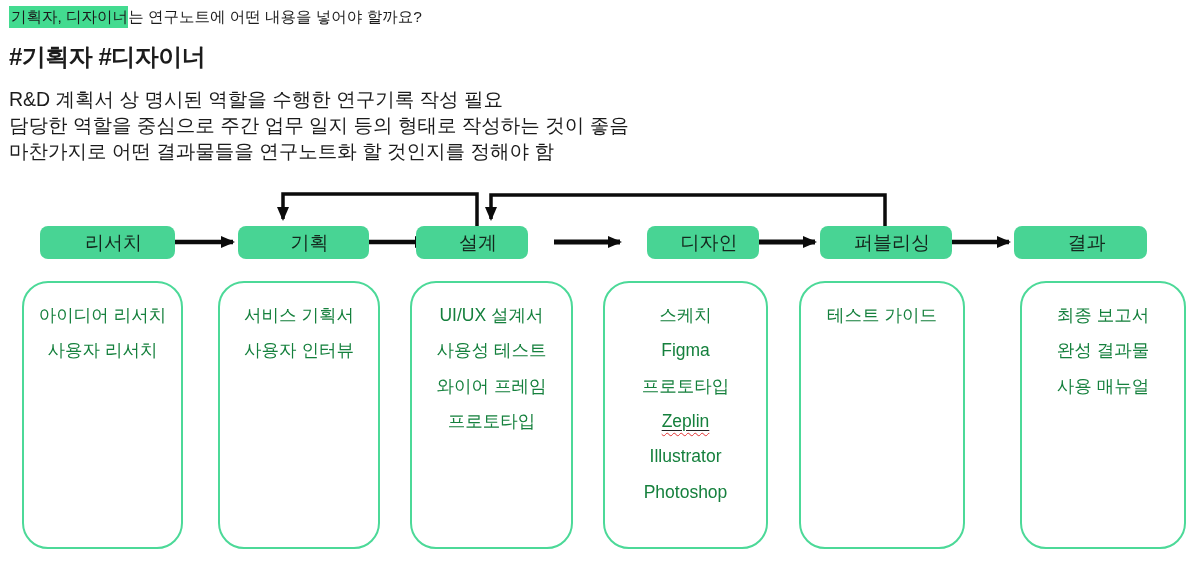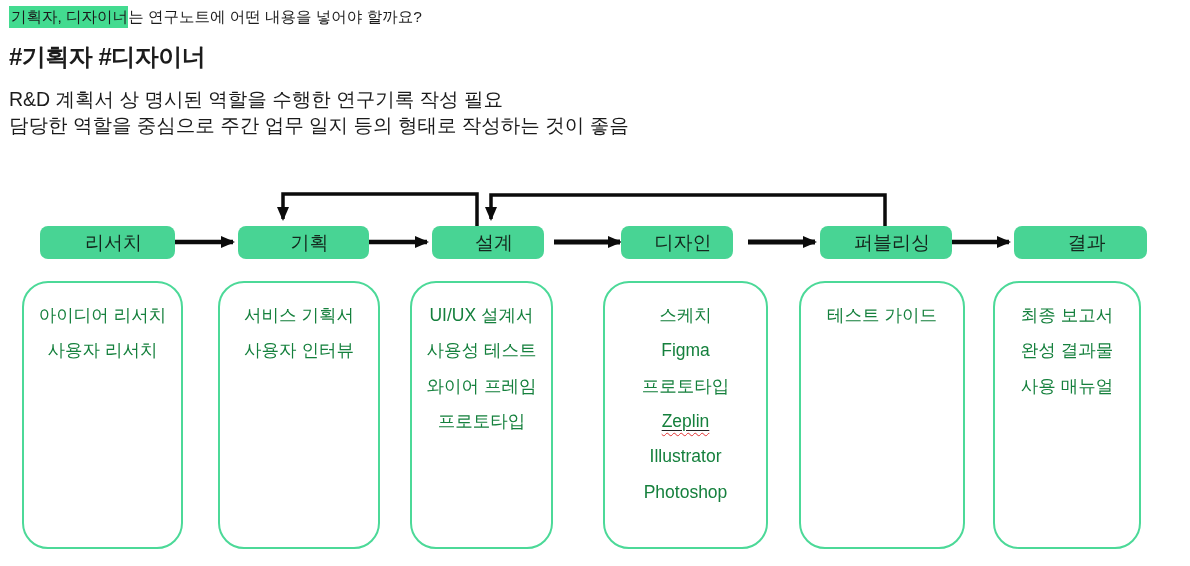--- a/index.html
+++ b/index.html
@@ -44,55 +44,56 @@
 </head>
 <body>
 
 <div class="abs q-line">
   <span class="q-hl">기획자, 디자이너</span><span>는 연구노트에 어떤 내용을 넣어야 할까요?</span>
 </div>
 <div class="abs hashtags">#기획자 #디자이너</div>
 <div class="abs para">
   <div>R&amp;D 계획서 상 명시된 역할을 수행한 연구기록 작성 필요</div>
   <div>담당한 역할을 중심으로 주간 업무 일지 등의 형태로 작성하는 것이 좋음</div>
+  <div>마찬가지로 어떤 결과물들을 연구노트화 할 것인지를 정해야 함</div>
 </div>
 
 <svg class="abs arrows" width="1190" height="566" viewBox="0 0 1190 566" xmlns="http://www.w3.org/2000/svg">
   <defs>
     <marker id="ah" markerUnits="userSpaceOnUse" markerWidth="14" markerHeight="12" refX="12" refY="6" orient="auto">
       <path d="M0,0 L14,6 L0,12 Z" style="fill:var(--arrow,#0b0b0b)"></path>
     </marker>
   </defs>
   <path d="M167,242 H233" style="stroke:var(--arrow,#0b0b0b)" stroke-width="4.5" fill="none" marker-end="url(#ah)"></path>
   <path d="M360,242 H427" style="stroke:var(--arrow,#0b0b0b)" stroke-width="4.5" fill="none" marker-end="url(#ah)"></path>
   <path d="M554,242 H620" style="stroke:var(--arrow,#0b0b0b)" stroke-width="5" fill="none" marker-end="url(#ah)"></path>
   <path d="M748,242 H815" style="stroke:var(--arrow,#0b0b0b)" stroke-width="5" fill="none" marker-end="url(#ah)"></path>
   <path d="M943,242 H1009" style="stroke:var(--arrow,#0b0b0b)" stroke-width="4.5" fill="none" marker-end="url(#ah)"></path>
   <path d="M477,226 L477,194 L283,194 L283,219" style="stroke:var(--arrow,#0b0b0b)" stroke-width="3.5" fill="none" stroke-linejoin="miter" marker-end="url(#ah)"></path>
   <path d="M885,226 L885,195 L491,195 L491,219" style="stroke:var(--arrow,#0b0b0b)" stroke-width="3.5" fill="none" stroke-linejoin="miter" marker-end="url(#ah)"></path>
 </svg>
 
 <div class="abs pill" style="left:40px;width:123px">리서치</div>
 <div class="abs pill" style="left:238px;width:119px">기획</div>
-<div class="abs pill" style="left:432px;width:100px">설계</div>
-<div class="abs pill" style="left:621px;width:100px">디자인</div>
+<div class="abs pill" style="left:416px;width:100px">설계</div>
+<div class="abs pill" style="left:647px;width:100px">디자인</div>
 <div class="abs pill" style="left:820px;width:120px">퍼블리싱</div>
 <div class="abs pill" style="left:1014px;width:121px">결과</div>
 
 <div class="abs box" style="left:22px;width:161px">
   <div class="item">아이디어 리서치</div>
   <div class="item">사용자 리서치</div>
 </div>
 
 <div class="abs box" style="left:218px;width:162px">
   <div class="item">서비스 기획서</div>
   <div class="item">사용자 인터뷰</div>
 </div>
 
-<div class="abs box" style="left:410px;width:143px">
+<div class="abs box" style="left:410px;width:163px">
   <div class="item">UI/UX 설계서</div>
   <div class="item">사용성 테스트</div>
   <div class="item">와이어 프레임</div>
   <div class="item">프로토타입</div>
 </div>
 
 <div class="abs box" style="left:603px;width:165px">
   <div class="item">스케치</div>
   <div class="item">Figma</div>
   <div class="item">프로토타입</div>
@@ -100,17 +101,17 @@
       <span class="zeplin-outer"><span class="zeplin-inner">Zeplin</span></span>
     </div>
   <div class="item">Illustrator</div>
   <div class="item">Photoshop</div>
 </div>
 
 <div class="abs box" style="left:799px;width:166px">
   <div class="item">테스트 가이드</div>
 </div>
 
-<div class="abs box" style="left:993px;width:148px">
+<div class="abs box" style="left:1020px;width:166px">
   <div class="item">최종 보고서</div>
   <div class="item">완성 결과물</div>
   <div class="item">사용 매뉴얼</div>
 </div>
 
 </body></html>

